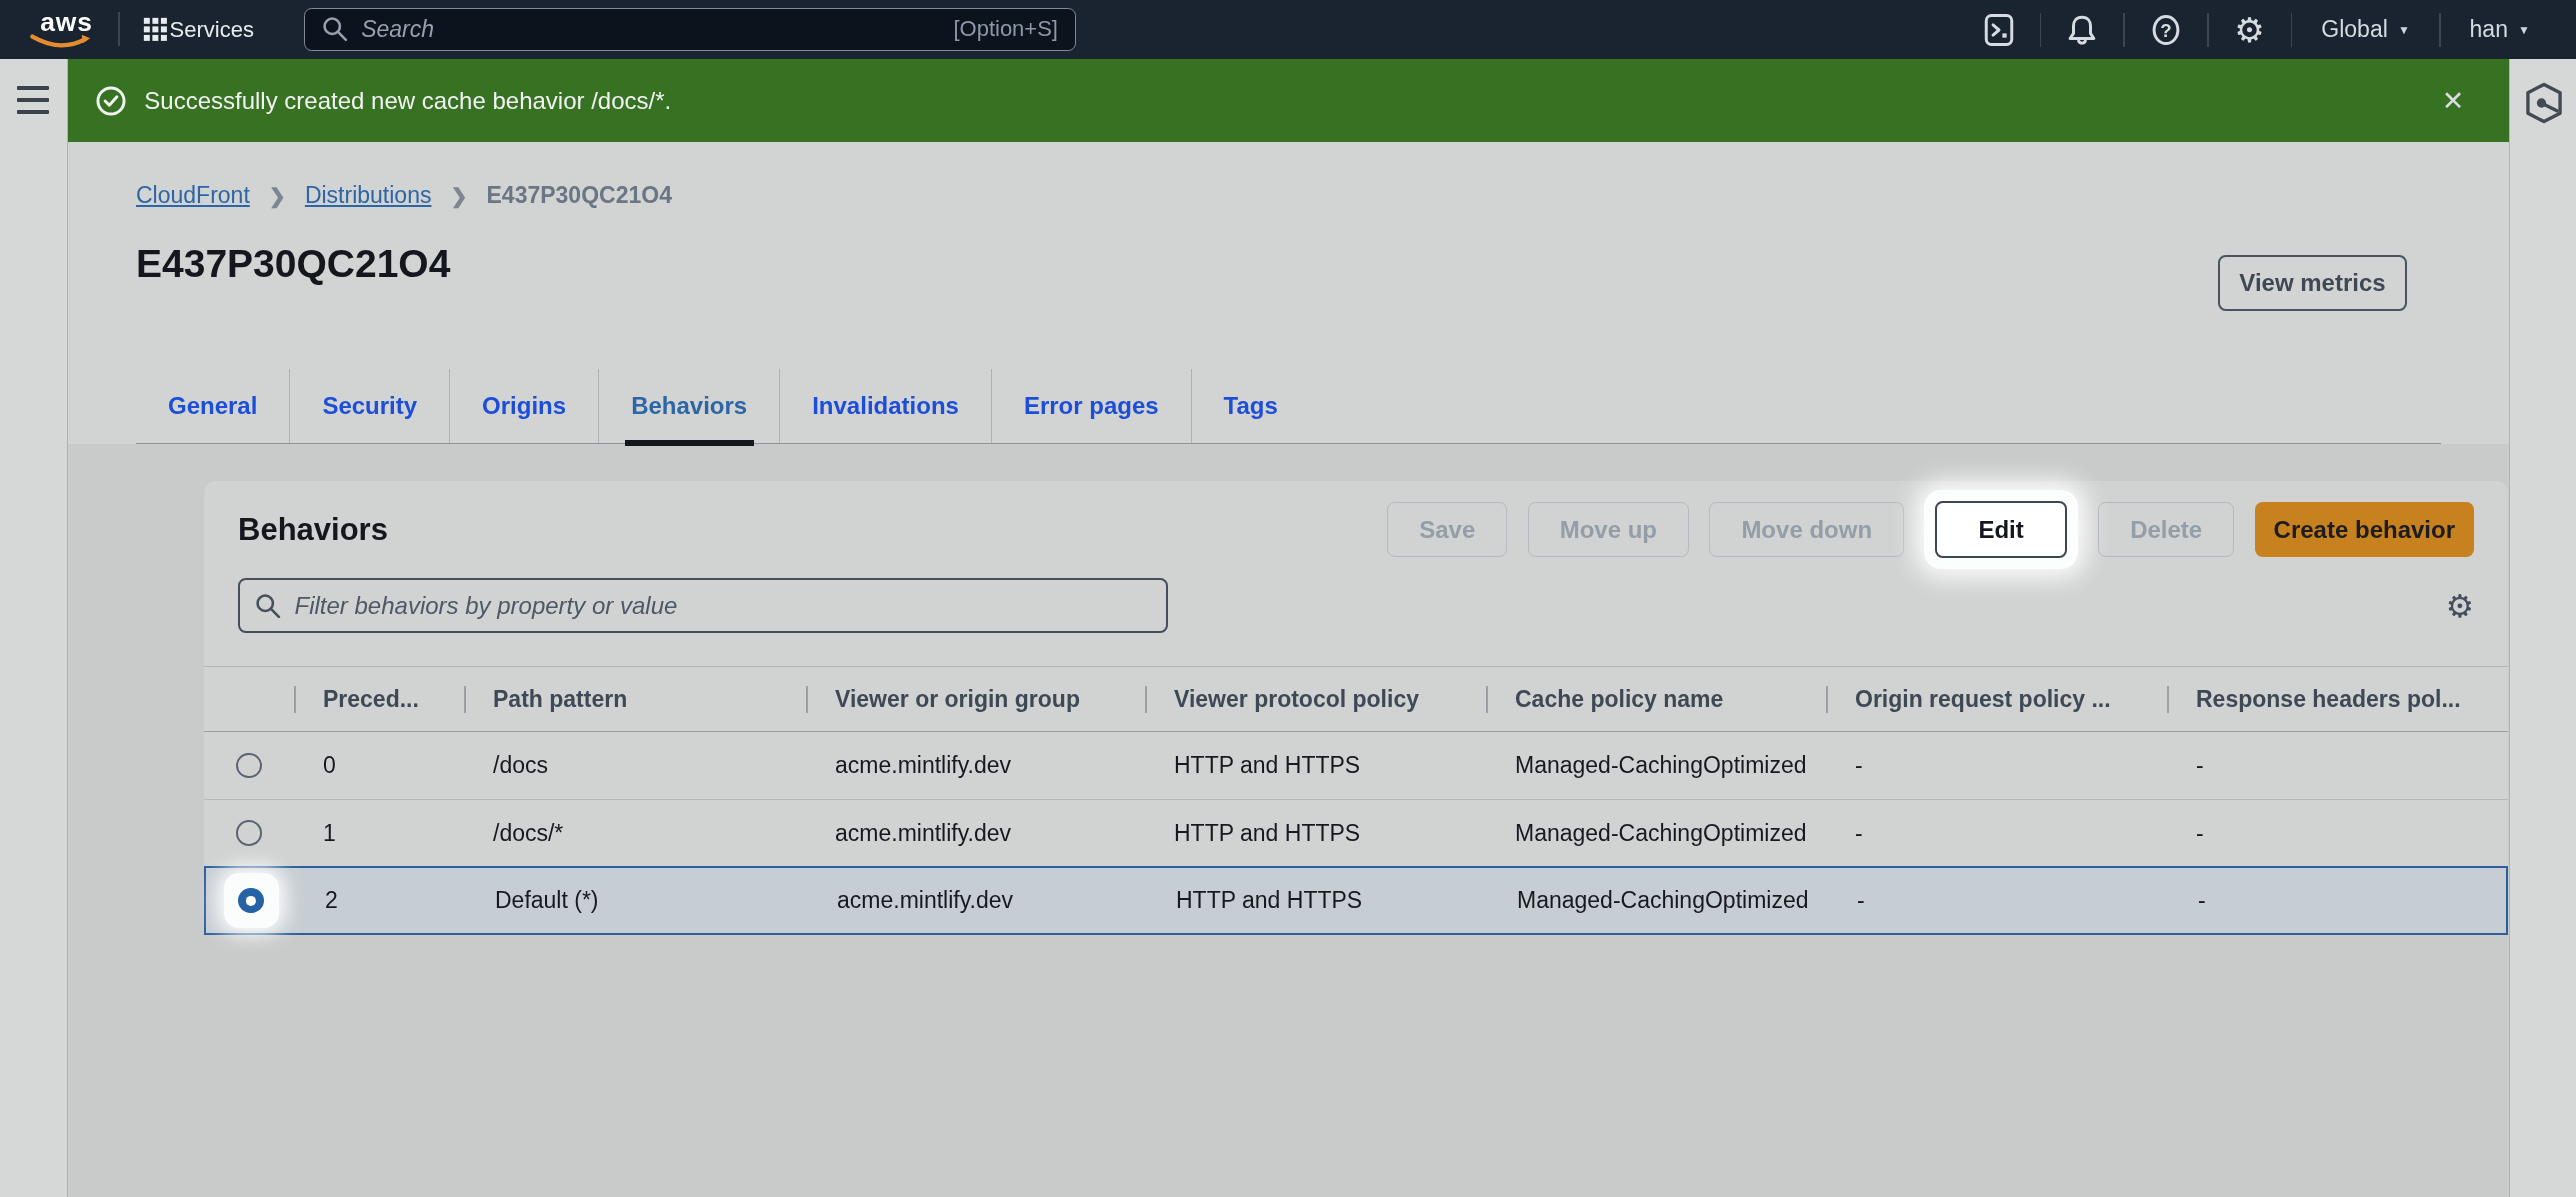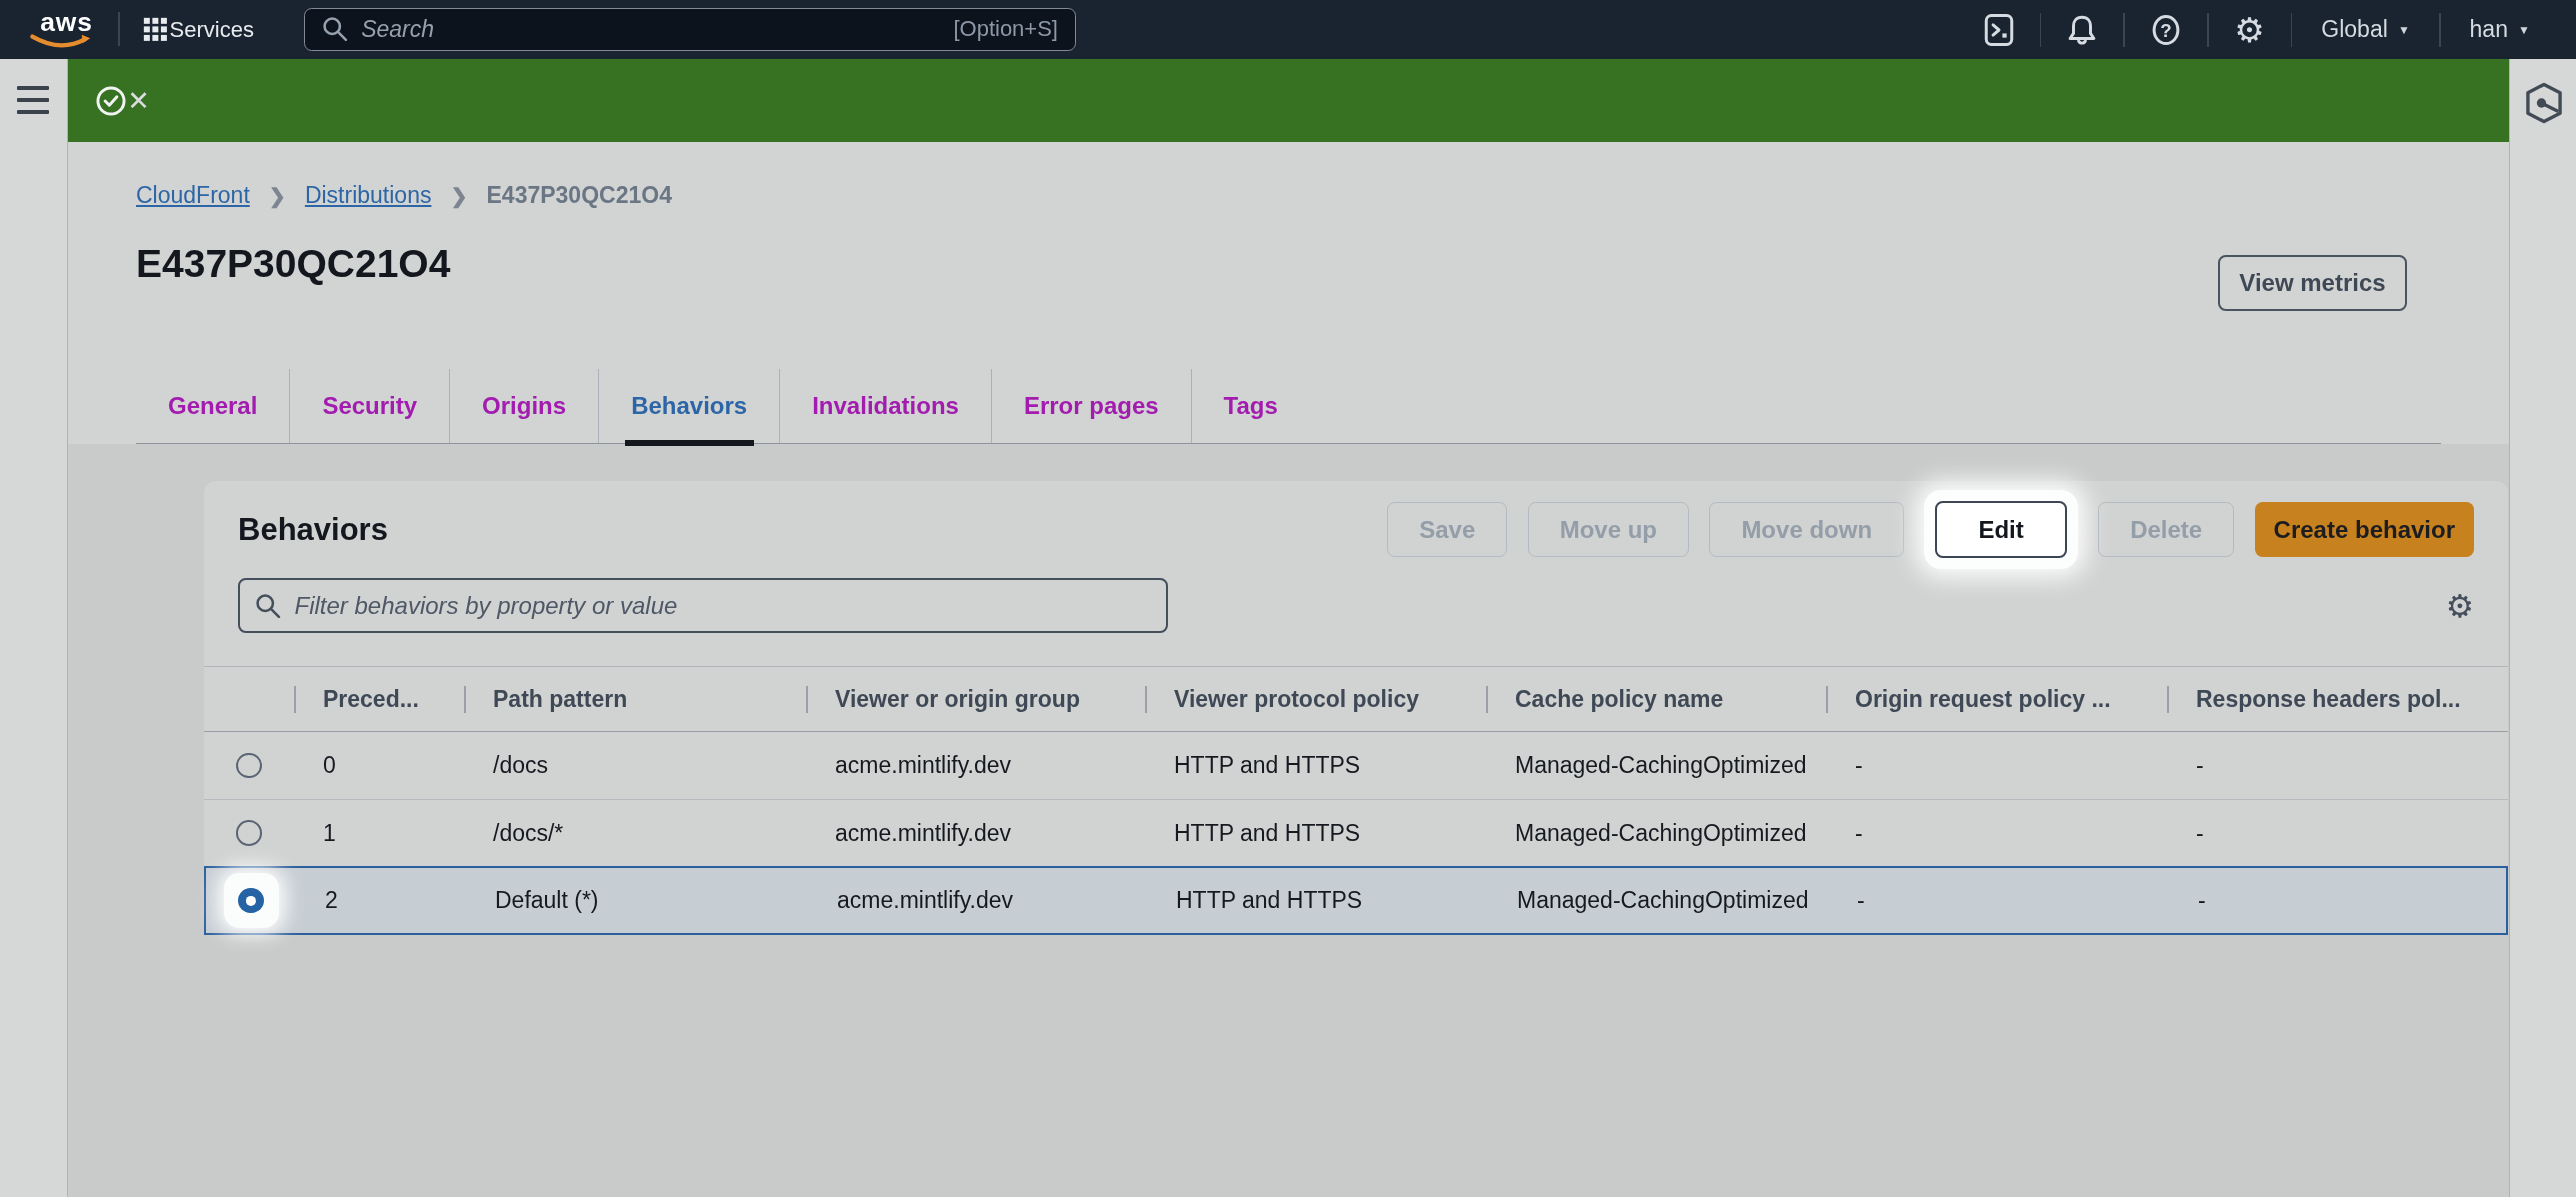--- a/index.html
+++ b/index.html
@@ -58,21 +58,21 @@
   .page-title { position:absolute; left:68px; top:101px; font-size:39px; font-weight:bold; color:#14181e; }
   .btn { border-radius:7.7px; font-weight:bold; font-size:24px; display:inline-flex;
          align-items:center; justify-content:center; cursor:pointer; background:transparent;
          font-family:"Liberation Sans",sans-serif; }
   .view-metrics { position:absolute; left:2150px; top:114px; width:189px; height:56px;
                   border:2.6px solid #4a5460; color:#3f4956; }
 
   .tabs { position:absolute; left:68px; top:228px; right:68px; height:75px; display:flex;
           border-bottom:1.7px solid #8e9499; }
   .tab { padding:0 32px; display:flex; align-items:center; font-size:24px; font-weight:bold;
-         color:#a21caf; cursor:pointer; position:relative; }
+         color:#1d4ed8; cursor:pointer; position:relative; }
   .tab + .tab { border-left:1.7px solid #abb1b6; }
   .tab.active { color:#2c66a6; }
   .tab.active::after { content:""; position:absolute; left:25.6px; right:25.6px; bottom:-3.4px;
                        height:6.8px; background:#14171c; }
 
   
   .panel { position:absolute; left:136px; top:340px; width:2304px; background:#d1d2d2;
            border-radius:12px 12px 0 0; }
   .panel-header { height:97px; display:flex; align-items:center; padding:0 34px; }
   .panel-title { font-size:31px; font-weight:bold; color:#14181e; flex:1; }
@@ -205,20 +205,21 @@
       <line x1="27" y1="28" x2="43" y2="36" stroke="#414a55" stroke-width="4"></line>
     </svg>
   </div>
 </div>
 
 <div class="banner">
   <svg class="check" width="32" height="32" viewBox="0 0 38 38">
     <circle cx="19" cy="19" r="15.5" stroke="#f2f4f3" stroke-width="3.5" fill="none"></circle>
     <polyline points="12,19 17,24 26,14" stroke="#f2f4f3" stroke-width="3.5" fill="none" stroke-linecap="round" stroke-linejoin="round"></polyline>
   </svg>
+  <span class="msg">Successfully created new cache behavior /docs/*.</span>
   <span class="close">✕</span>
 </div>
 
 <div class="content">
   <div class="header-band"></div>
 
   <div class="breadcrumb">
     <a>CloudFront</a>
     <span class="crumb-sep">❯</span>
     <a>Distributions</a>

